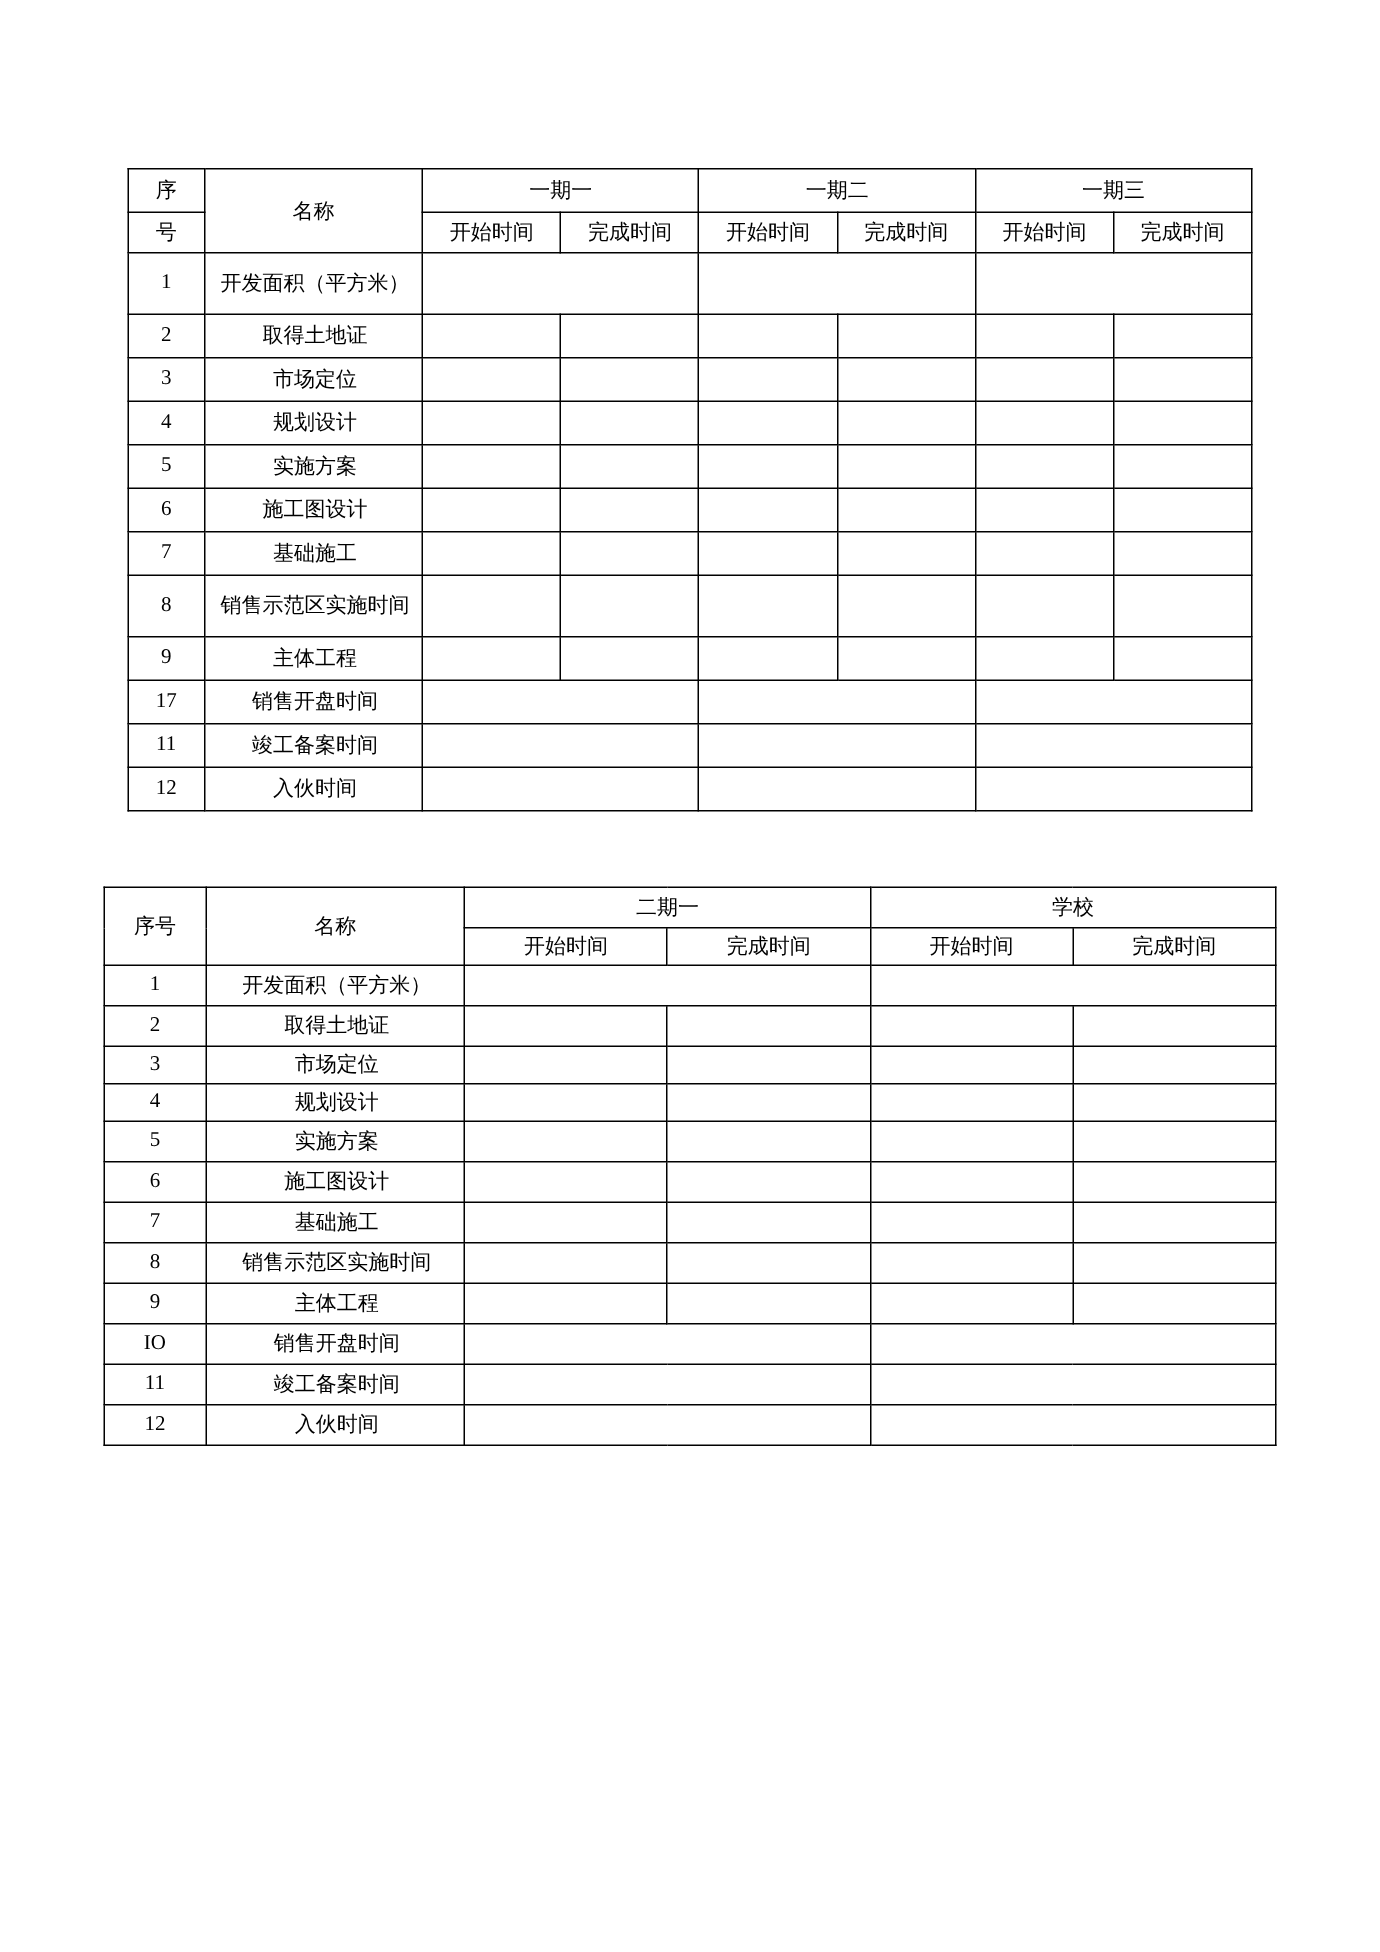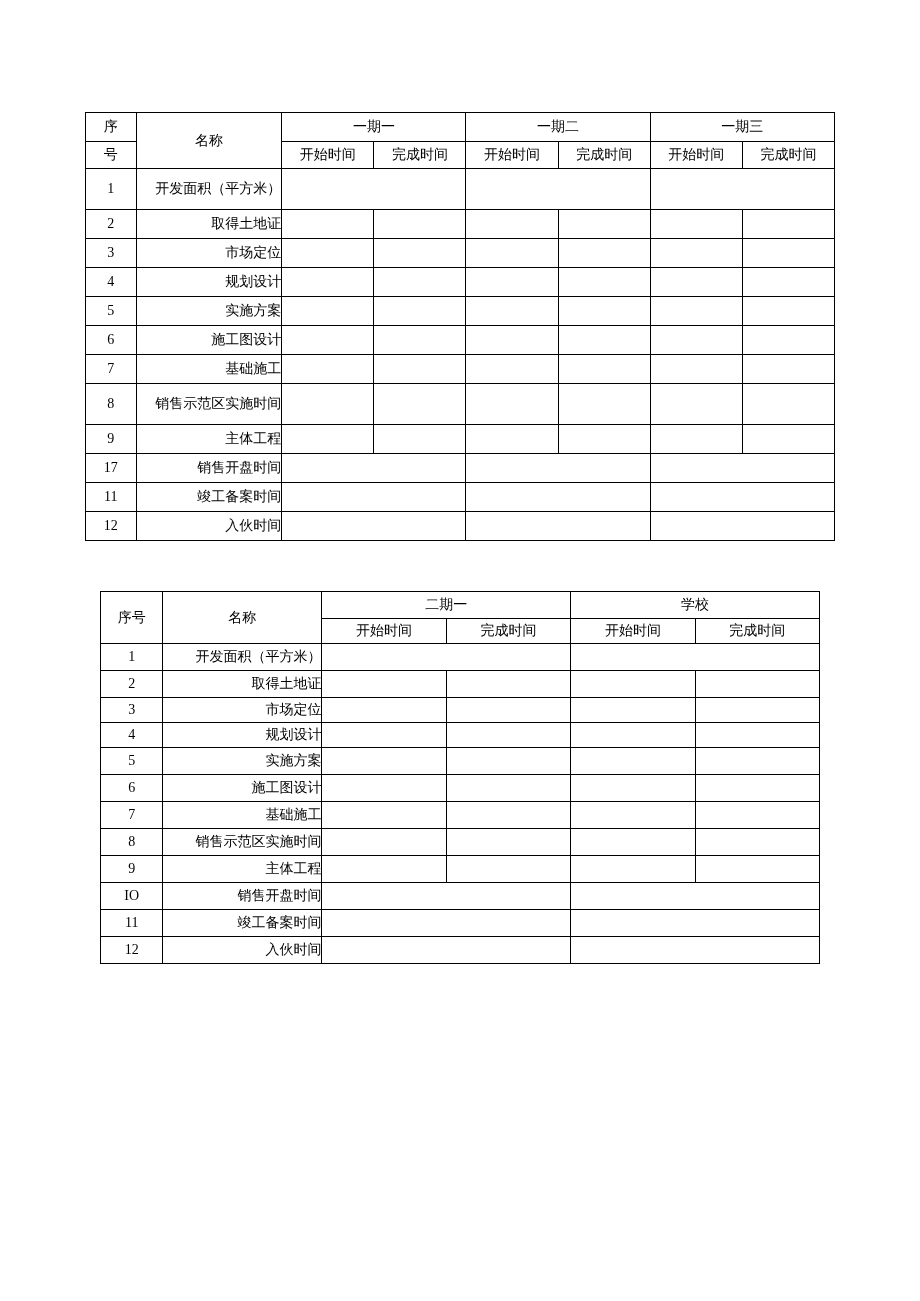--- a/index.html
+++ b/index.html
@@ -24,36 +24,36 @@
     font-weight: normal;
     padding: 0;
   }
   .hdr {
     text-align: center;
   }
   .num {
     text-align: center;
   }
   .name {
-    text-align: right;
+    text-align: center;
     padding-left: 2px;
     border-radius: 14px;
   }
   
   .t1 { width: 750px; }
   .t1 .c-num { width: 50px; }
   .t1 .c-name { width: 146px; }
   .t1 .c-sub { width: 92px; }
   .t1 .h-top td { height: 28px; }
   .t1 .h-sub td { height: 26px; }
   .t1 .r td { height: 28px; }
   .t1 .r-tall td { height: 40px; }
 
   
-  .t2 { width: 720px; margin-top: 50px; }
+  .t2 { width: 782px; margin-top: 50px; }
   .t2 .c-num { width: 62px; }
   .t2 .c-name { width: 160px; }
   .t2 .c-sub { width: 125px; }
   .t2 .h-top td { height: 26px; }
   .t2 .h-sub td { height: 24px; }
   .t2 .r td { height: 26px; }
   .t2 .r-short td { height: 24px; }
 </style>
 </head>
 <body>

